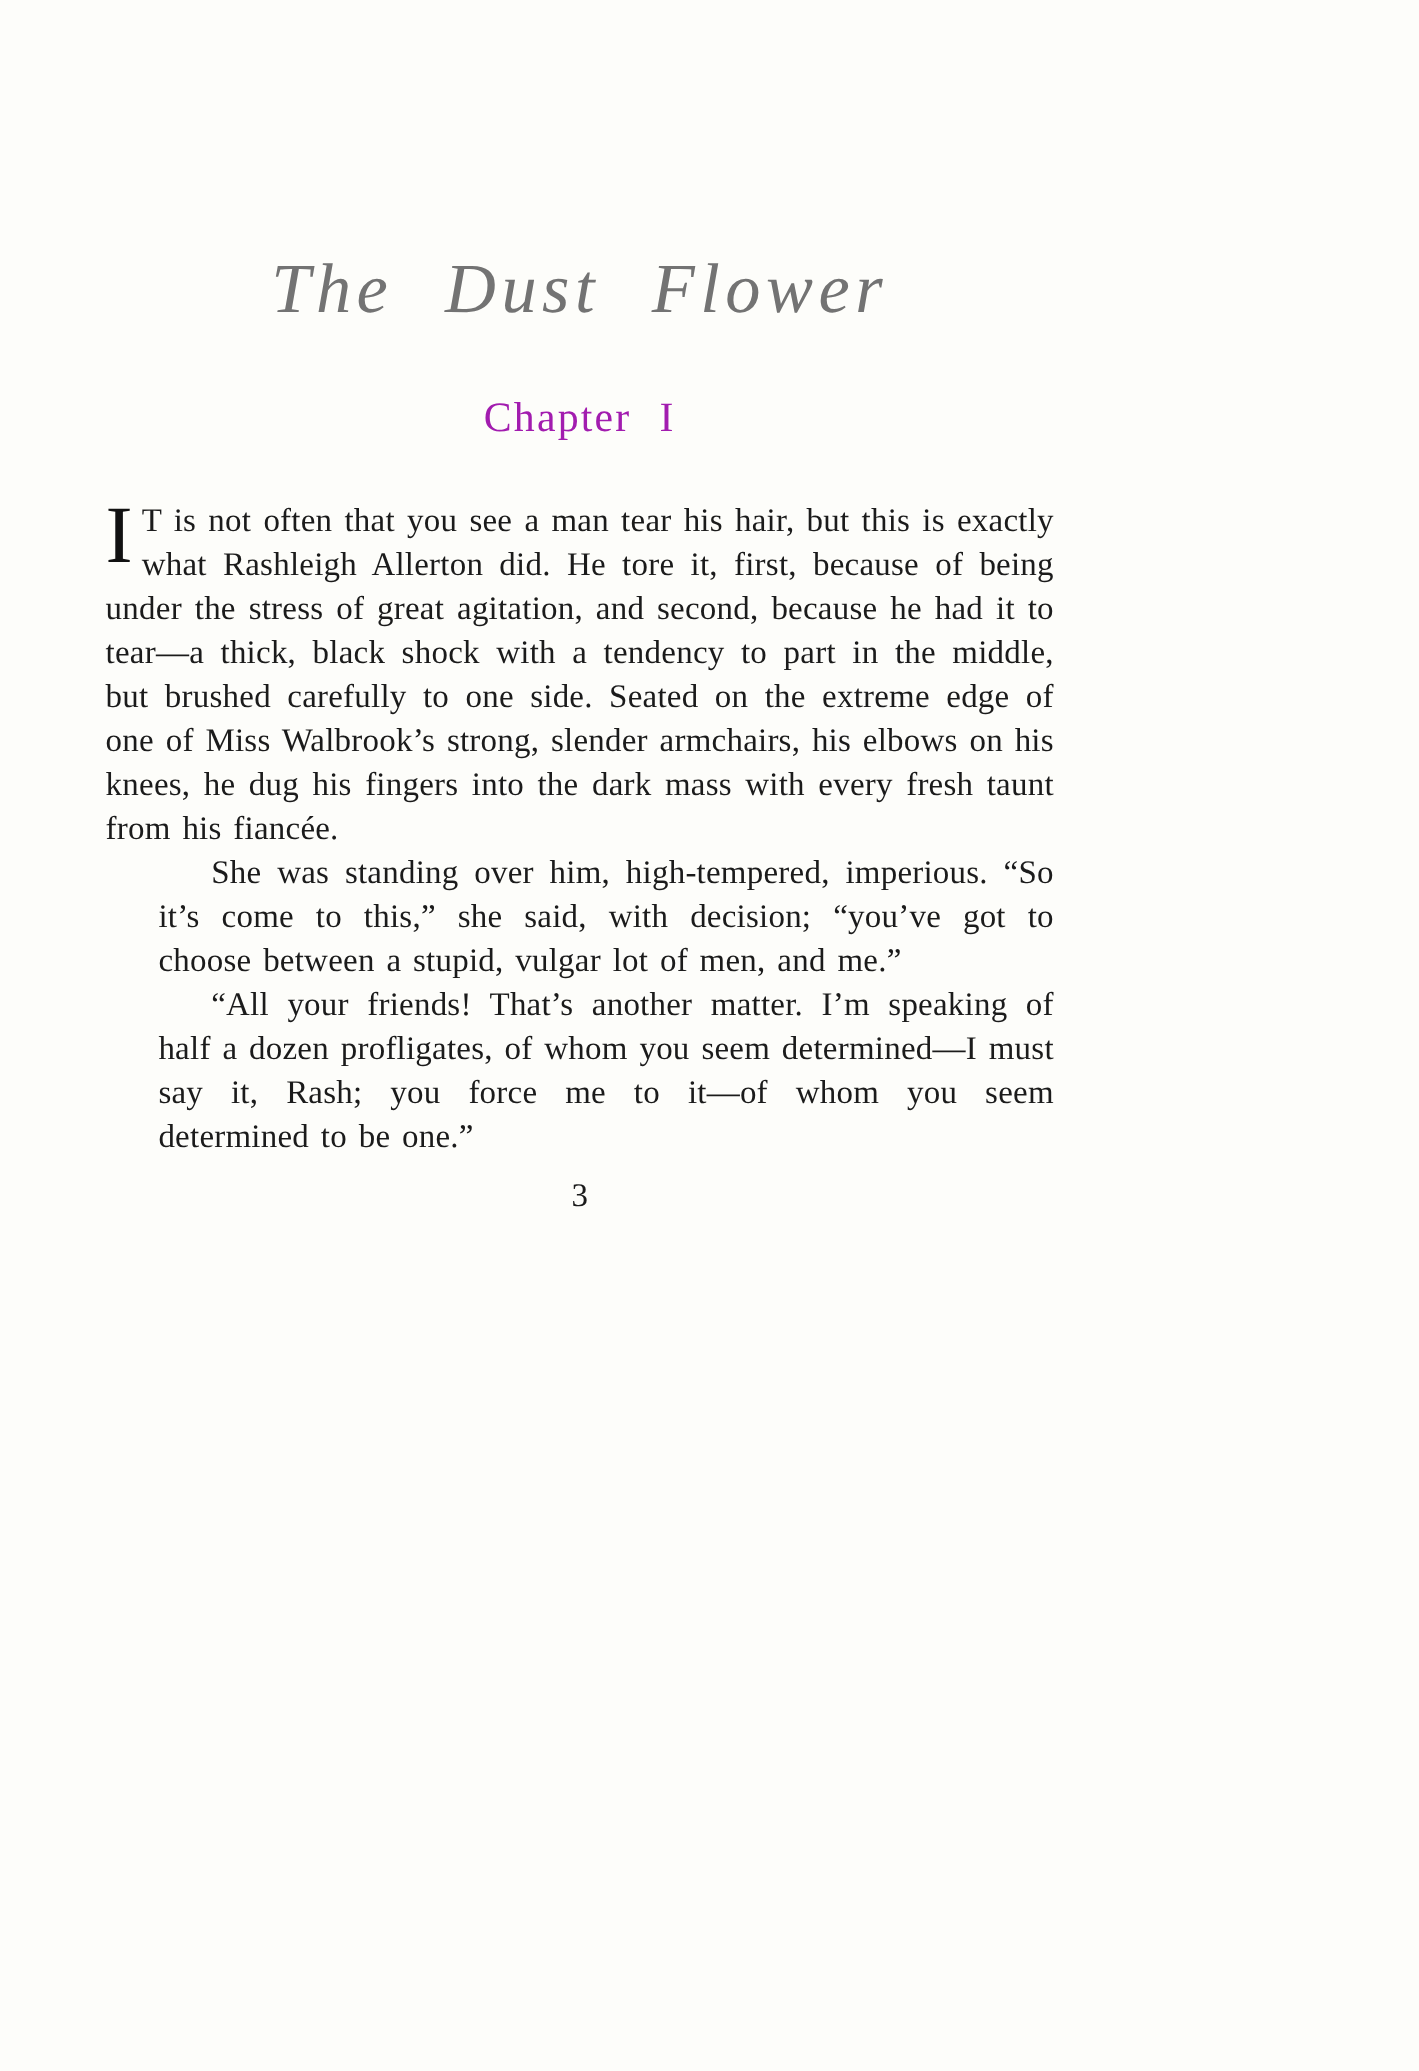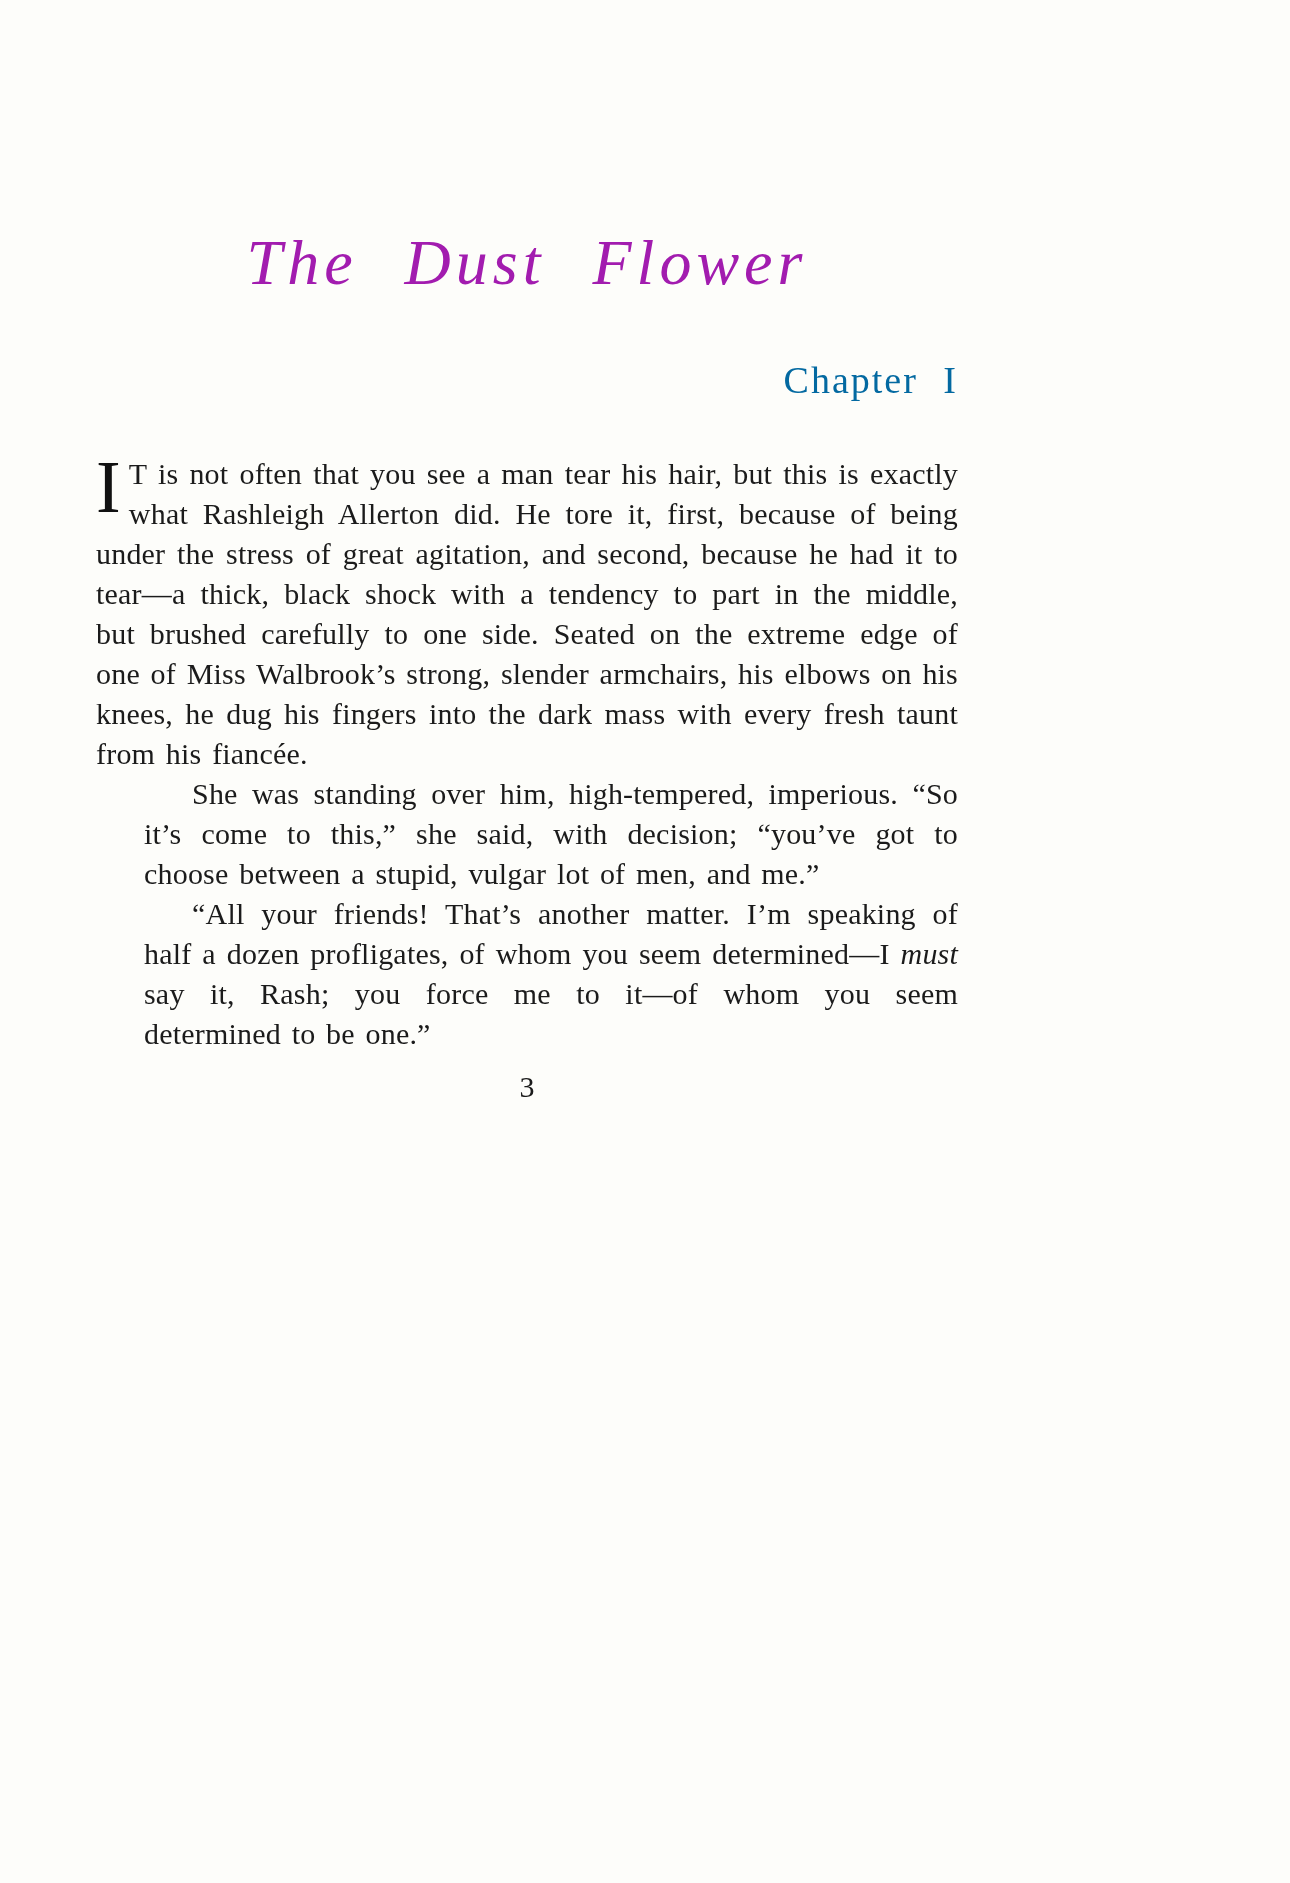--- a/index.html
+++ b/index.html
@@ -23,30 +23,30 @@
     width: 862px;
   }
   .book-title {
     margin-top: 226px;
     text-align: center;
     font-style: italic;
     font-weight: 400;
     font-size: 64px;
     letter-spacing: 5px;
     word-spacing: 26px;
-    color: #a21caf;
+    color: #737373;
   }
   .chapter-heading {
     margin-top: 58px;
-    text-align: right;
+    text-align: center;
     font-size: 38px;
     font-weight: 400;
     letter-spacing: 2px;
     word-spacing: 14px;
-    color: #0369a1;
+    color: #a21caf;
   }
   .body-text {
     margin-top: 52px;
     font-size: 30px;
     line-height: 40px;
     text-align: justify;
     word-spacing: 3px;
     letter-spacing: 0.2px;
   }
   .body-text p {
@@ -57,21 +57,20 @@
     margin-left: 48px;
   }
   .dropcap {
     float: left;
     font-size: 74px;
     line-height: 62px;
     padding: 2px 8px 0 0;
     color: #111111;
   }
   .em-word {
-    font-style: italic;
   }
   .page-number {
     margin-top: 16px;
     text-align: center;
     font-size: 30px;
     color: #1b1b1b;
   }
 </style>
 </head>
 <body>

